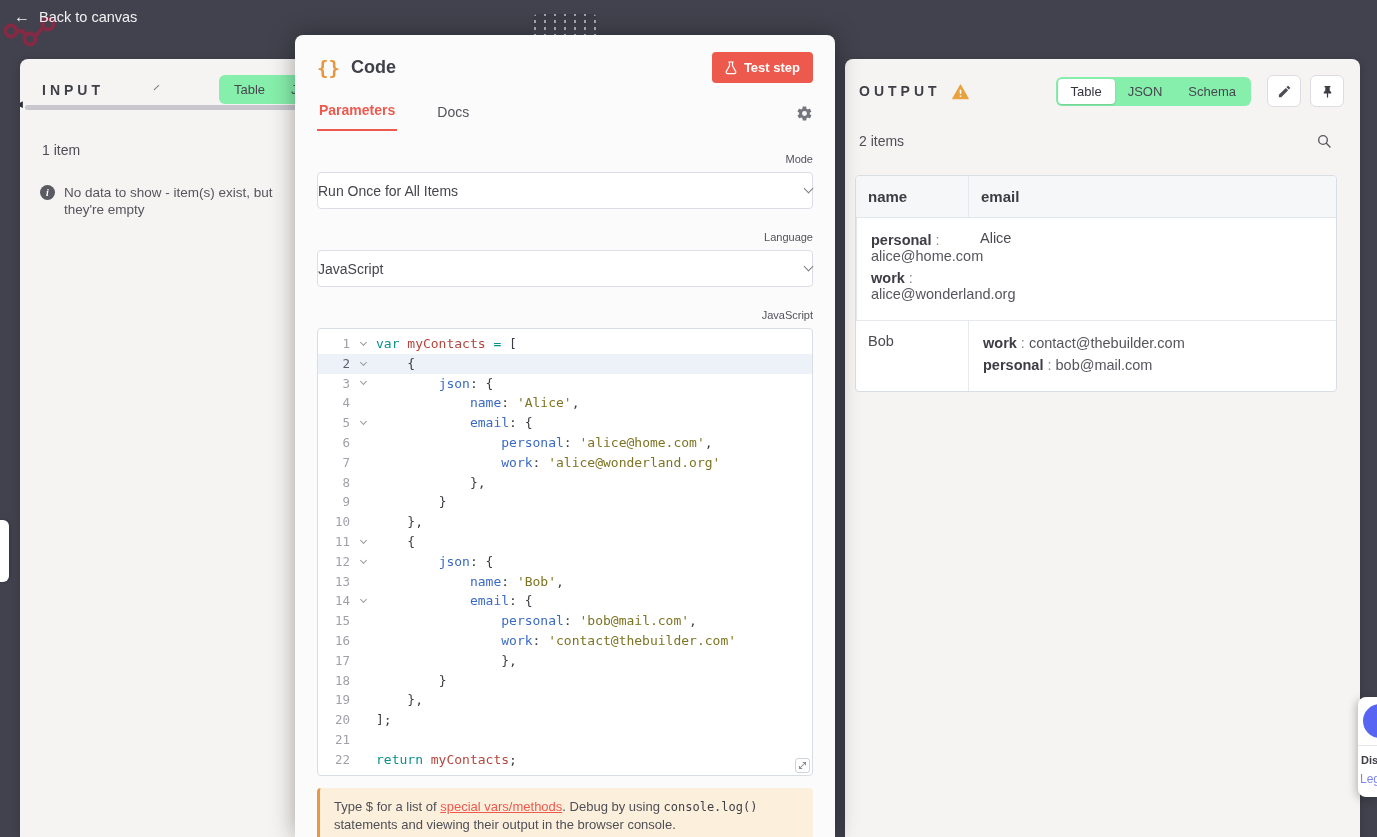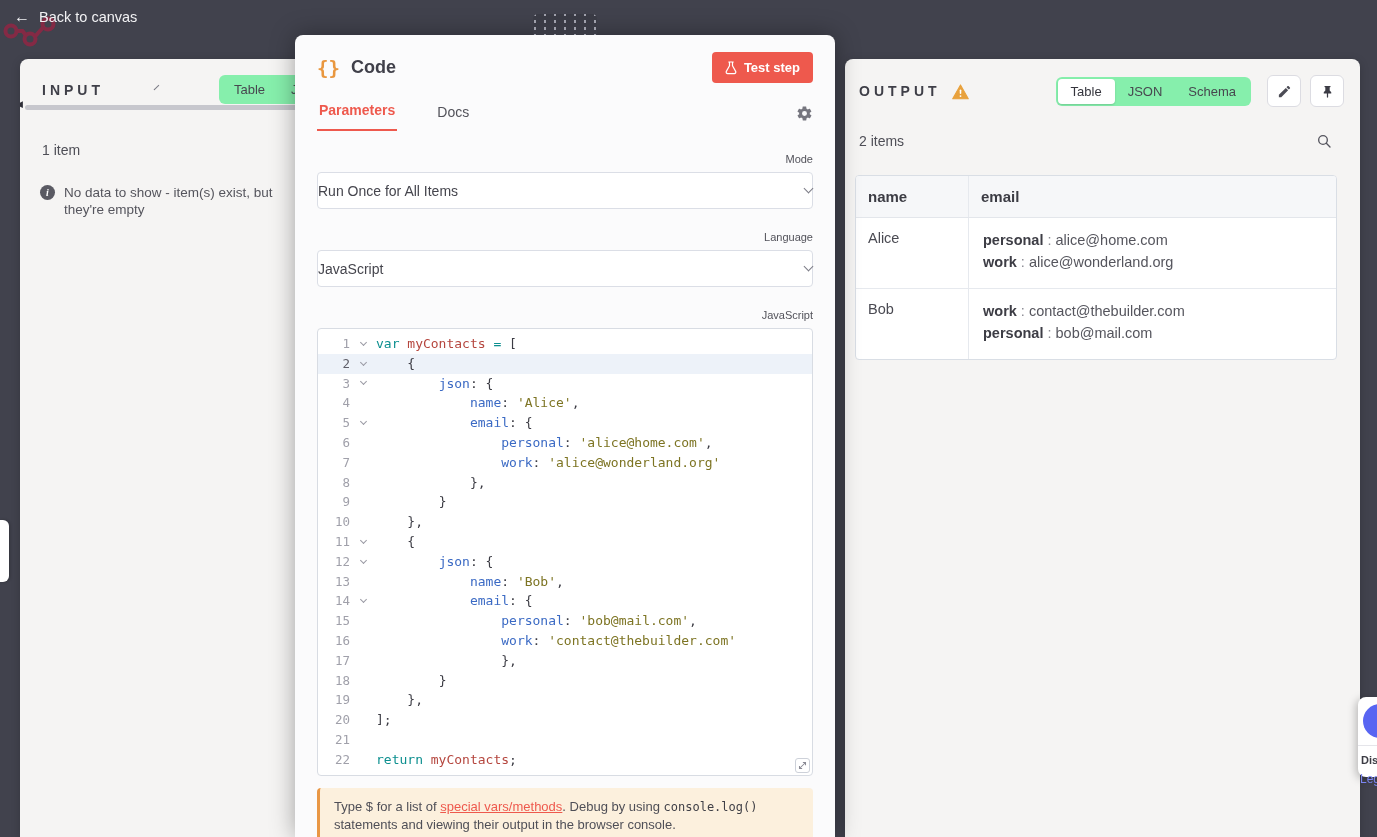--- a/index.html
+++ b/index.html
@@ -105,21 +105,21 @@
   .td { padding:12px 12px; font-size:14.5px; color:#4a4a52; }
   .td.email { border-left:1px solid #e6e9ee; padding-top:8px; padding-left:14px; }
   .kv { margin:6px 0; }
   .kv .k { font-weight:700; color:#3d3d45; }
   .kv .sep { color:#8a8a92; }
   .kv .v { color:#55555d; }
   
   .drag-pill { position:absolute; left:0; top:520px; width:9px; height:62px; background:#fff;
     border-radius:0 6px 6px 0; box-shadow:1px 0 3px rgba(0,0,0,.25); z-index:15; cursor:ew-resize; }
   
-  .corner { position:absolute; right:0; top:697px; width:19px; height:80px; background:#fff;
+  .corner { position:absolute; right:0; top:697px; width:19px; height:100px; background:#fff;
     border-radius:8px 0 0 8px; box-shadow:-2px 2px 8px rgba(0,0,0,.25); z-index:30; overflow:visible; }
   .corner .bubble { position:absolute; right:-20px; top:7px; width:34px; height:34px; border-radius:50%; background:#5865f2; }
   .corner .divider { position:absolute; top:48px; left:0; right:0; border-top:1px solid #e5e5ea; }
   .corner .c1 { position:absolute; top:57px; left:3px; font-size:11px; font-weight:700; color:#3c3c44; white-space:nowrap; }
   .corner .c2 { position:absolute; top:75px; left:2px; font-size:12px; color:#7b86f2; white-space:nowrap; }
 </style>
 </head>
 <body>
 
 <div class="back-btn">
@@ -189,25 +189,25 @@
         <path d="M15.5 15.5L21 21"></path>
     </svg>
   </div>
   <div class="out-table">
     <div class="thead">
       <div class="th">name</div>
       <div class="th">email</div>
     </div>
     <div id="output-rows">
         <div class="trow">
-          <div class="td name">Alice</div>
           <div class="td email">
             <div class="kv"><span class="k">personal</span><span class="sep"> : </span><span class="v">alice@home.com</span></div>
             <div class="kv"><span class="k">work</span><span class="sep"> : </span><span class="v">alice@wonderland.org</span></div>
           </div>
+          <div class="td name">Alice</div>
         </div>
         <div class="trow">
           <div class="td name">Bob</div>
           <div class="td email">
             <div class="kv"><span class="k">work</span><span class="sep"> : </span><span class="v">contact@thebuilder.com</span></div>
             <div class="kv"><span class="k">personal</span><span class="sep"> : </span><span class="v">bob@mail.com</span></div>
           </div>
         </div>
       </div>
   </div>

